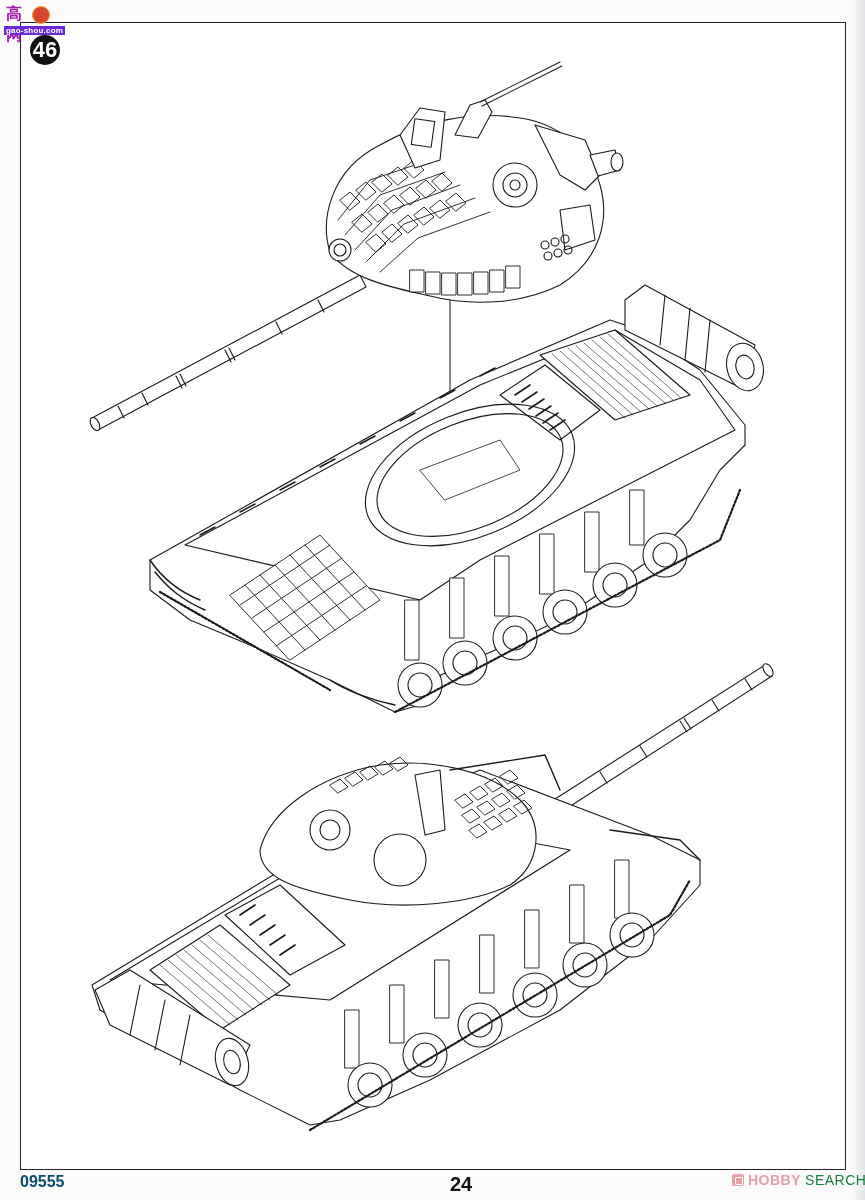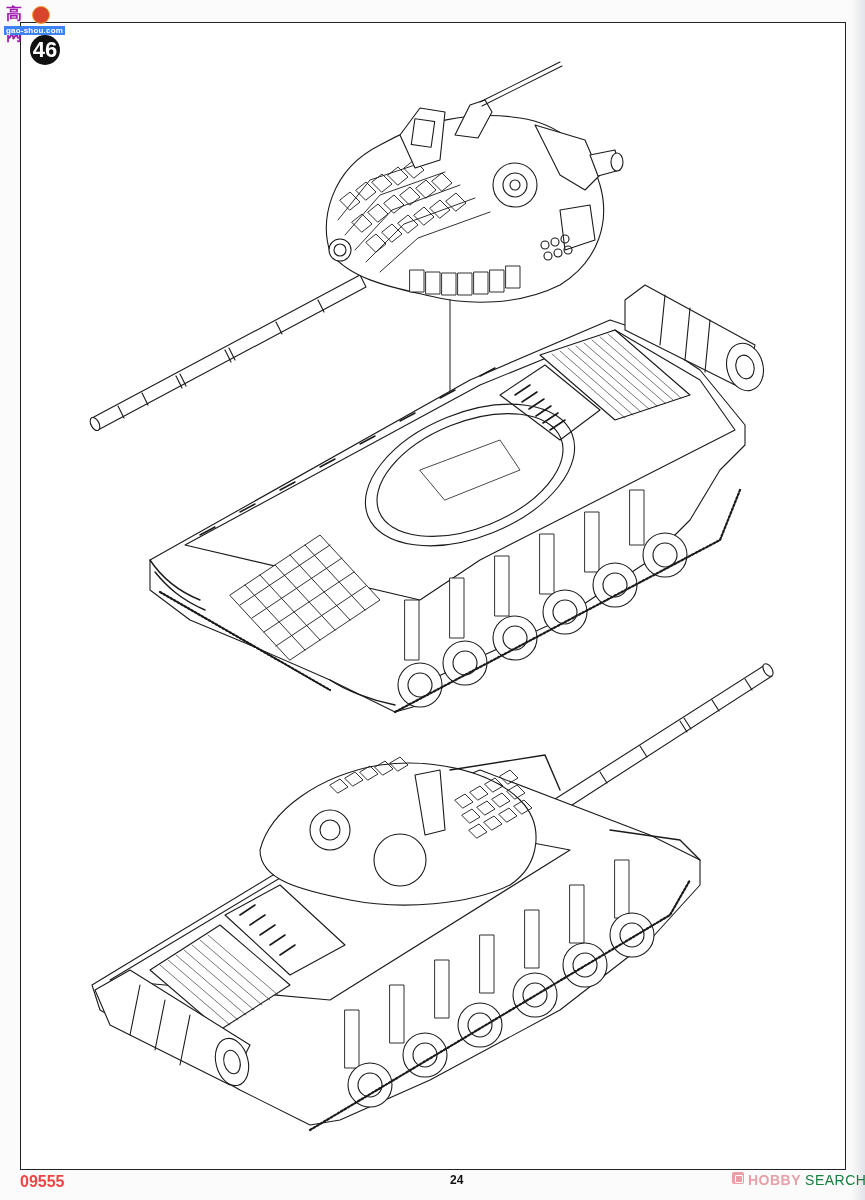--- a/index.html
+++ b/index.html
@@ -1,25 +1,25 @@
 <!DOCTYPE html>
 <html><head>
 <meta charset="utf-8">
 <style>
   html,body{margin:0;padding:0;}
   body{width:865px;height:1200px;background:#fbfbfb;position:relative;overflow:hidden;font-family:"Liberation Sans",sans-serif;}
   .frame{position:absolute;left:20px;top:22px;width:826px;height:1148px;border:1.5px solid #222;box-sizing:border-box;background:#fff;}
   .watermark{position:absolute;left:2px;top:4px;width:72px;height:34px;}
   .wm-logo{position:absolute;left:4px;top:0;font-size:16px;font-weight:bold;color:#a21caf;letter-spacing:22px;font-family:"DejaVu Sans",sans-serif;}
   .wm-badge{position:absolute;left:30px;top:2px;width:16px;height:16px;border-radius:50%;background:#d8442c;border:1px solid #f0a030;}
-  .wm-url{position:absolute;left:2px;top:22px;font-size:8px;font-weight:bold;color:#fff;background:#3b82f6;padding:0 2px;letter-spacing:0.2px;}
+  .wm-url{position:absolute;left:2px;top:22px;font-size:8px;font-weight:bold;color:#fff;background:#6d28d9;padding:0 2px;letter-spacing:0.2px;}
   .step-badge{position:absolute;left:30px;top:35px;width:30px;height:30px;border-radius:50%;background:#111;color:#fff;font-size:22px;font-weight:bold;display:flex;align-items:center;justify-content:center;font-family:"Liberation Sans",sans-serif;}
-  .footer-code{position:absolute;left:20px;top:1173px;font-size:16px;font-weight:bold;color:#ef4444;}
-  .footer-page{position:absolute;left:450px;top:1173px;font-size:12px;font-weight:bold;color:#111;}
-  .footer-brand{position:absolute;left:732px;top:1172px;font-size:14px;color:#b9b9b9;display:flex;align-items:flex-start;gap:4px;}
+  .footer-code{position:absolute;left:20px;top:1173px;font-size:16px;font-weight:bold;color:#0c4a6e;}
+  .footer-page{position:absolute;left:450px;top:1173px;font-size:20px;font-weight:bold;color:#111;}
+  .footer-brand{position:absolute;left:732px;top:1172px;font-size:14px;color:#b9b9b9;display:flex;align-items:center;gap:4px;}
   .footer-brand .brand-icon{width:12px;height:12px;background:#e8a0a8;border-radius:2px;display:inline-block;position:relative;}
   .footer-brand .brand-icon::after{content:"";position:absolute;left:3px;top:3px;width:6px;height:6px;border:1px solid #fff;border-radius:1px;}
   .footer-brand .hobby{color:#e6a0a8;font-weight:bold;letter-spacing:0.5px;}
   .footer-brand .search{color:#15803d;letter-spacing:0.5px;}
   svg.drawing{position:absolute;left:0;top:0;}
   .right-shadow{position:absolute;right:0;top:0;width:14px;height:1200px;background:linear-gradient(to right,#fbfbfb,#e3e4ea);}
 </style>
 </head>
 <body>
 

